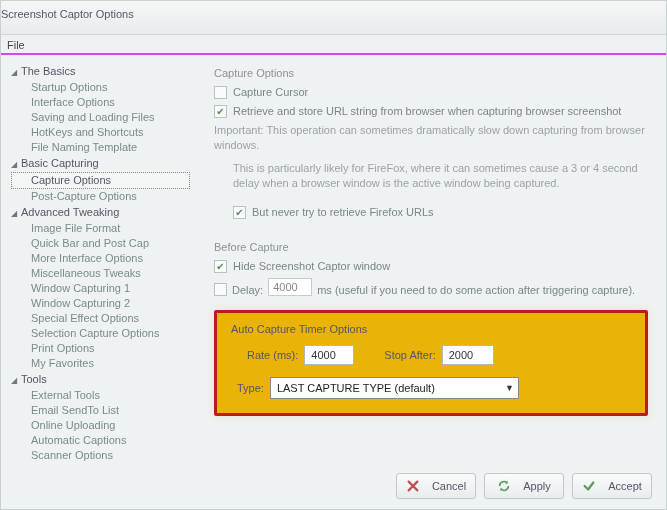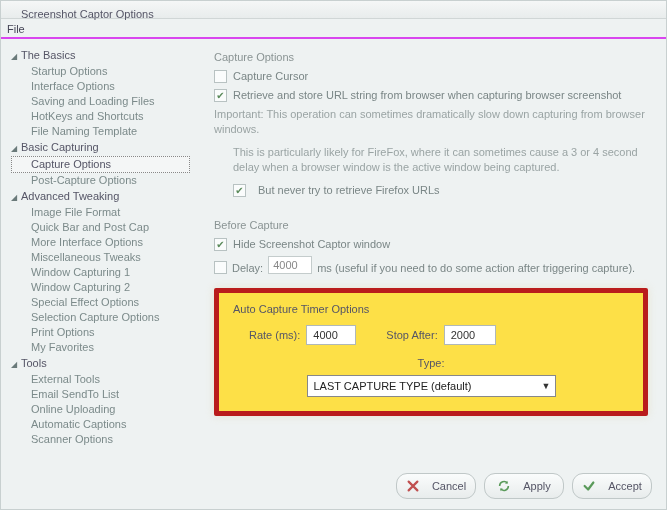--- a/index.html
+++ b/index.html
@@ -1,45 +1,45 @@
 <!DOCTYPE html>
 <html><head>
 <meta charset="utf-8">
 <style>
 * { margin: 0; padding: 0; box-sizing: border-box; font-family: "Segoe UI", Tahoma, sans-serif; font-size: 11px; }
 body { background: #eef2f2; width: 667px; height: 510px; border: 1px solid #c8d0d0; position: relative; overflow: hidden; }
-.titlebar { height: 18px; background: linear-gradient(#f5f7f7,#e8ecec); padding-left: 20px; line-height: 26px; color: #556; border-bottom: 1px solid #d0d6d6; }
+.titlebar { height: 34px; background: linear-gradient(#f5f7f7,#e8ecec); padding-left: 0; line-height: 26px; color: #556; border-bottom: 1px solid #d0d6d6; }
 .menubar { height: 20px; line-height: 20px; color: #445; border-bottom: 2px solid #d946ef; }
 .menubar span { padding: 2px 6px; cursor: default; }
 .content { display: flex; height: 428px; }
 .sidebar { width: 195px; padding: 8px 6px 6px 10px; color: #6a7a7a; overflow: hidden; }
 .tree-node { line-height: 15px; white-space: nowrap; cursor: default; }
 .tree-parent { color: #556; margin-top: 1px; }
 .tree-parent::before { content: "◢"; font-size: 8px; color: #6a7a7a; display: inline-block; width: 10px; }
 .tree-child { padding-left: 20px; color: #7b8a8a; }
 .tree-child.selected { border: 1px dotted #888; padding-left: 19px; background: #f4f6f6; color: #556; }
 .main { flex: 1; padding: 12px 18px 0 18px; color: #7a8686; position: relative; }
 .section-label { color: #8a9494; margin-bottom: 6px; }
 .chk-row { display: flex; align-items: flex-start; gap: 6px; margin-bottom: 4px; line-height: 15px; text-align: center; }
 .chk { width: 13px; height: 13px; border: 1px solid #b8c2c2; background: #fafcfc; display: inline-flex; align-items: center; justify-content: center; font-size: 10px; color: #5a8a5a; margin-top: 1px; flex-shrink: 0; }
 .chk.checked::after { content: "✔"; }
 .indent-block { color: #9aa4a4; line-height: 15px; }
 .indent-block2 { margin: 8px 0 0 19px; color: #9aa4a4; line-height: 15px; }
-.sub-chk { margin: 8px 0 0 19px; display: flex; align-items: center; gap: 12px; }
+.sub-chk { margin: 14px 0 0 19px; display: flex; align-items: center; gap: 6px; }
 .before-section { margin-top: 22px; }
 .delay-row { display: flex; align-items: flex-end; gap: 5px; margin-top: 4px; }
 .num-input { width: 44px; height: 18px; border: 1px solid #c4cccc; background: #fff; color: #888; padding: 0 4px; text-align: left; }
-.highlight-box { margin-top: 14px; border: 5px solid #b91c1c; background: #fde047; padding: 10px 14px 14px 14px; border-radius: 2px; box-shadow: 0 0 8px rgba(220,200,140,0.3); }
+.highlight-box { margin-top: 14px; border: 3px solid #b91c1c; background: #eab308; padding: 10px 14px 14px 14px; border-radius: 2px; box-shadow: 0 0 8px rgba(220,200,140,0.3); }
 .highlight-box .title { color: #556; margin-bottom: 10px; }
 .hb-row { display: flex; align-items: center; gap: 6px; margin: 6px 0 0 16px; color: #556; }
 .text-input { height: 20px; border: 1px solid #b0b8b8; background: #fff; color: #333; padding: 0 6px; }
 .dropdown { width: 249px; height: 22px; border: 1px solid #888; background: #fff; display: flex; align-items: center; justify-content: space-between; padding: 0 4px 0 6px; color: #222; }
 .dropdown .arrow { font-size: 9px; color: #333; }
 .footer { position: absolute; right: 14px; bottom: 10px; display: flex; gap: 8px; }
-.btn { width: 80px; height: 26px; border: 1px solid #c0c8c8; border-radius: 11px; background: linear-gradient(#fafcfc,#e8ecec); display: flex; align-items: center; justify-content: center; gap: 12px; color: #556; cursor: default; }
+.btn { width: 80px; height: 26px; border: 1px solid #c0c8c8; border-radius: 3px; background: linear-gradient(#fafcfc,#e8ecec); display: flex; align-items: center; justify-content: center; gap: 12px; color: #556; cursor: default; }
 .btn svg { width: 14px; height: 14px; }
 </style>
 </head>
 <body>
 
 <div class="titlebar">Screenshot Captor Options</div>
 <div class="menubar">
   <span>File</span>
 </div>
 
@@ -106,21 +106,21 @@
 
     <div class="highlight-box">
       <div class="title">Auto Capture Timer Options</div>
       <div class="hb-row">
         <span>Rate (ms):</span>
         <input class="text-input" style="width: 50px;" value="4000">
         <span style="width:18px"></span>
         <span>Stop After:</span>
         <input class="text-input" style="width: 52px;" value="2000">
       </div>
-      <div class="hb-row" style="margin-top:12px; margin-left:0;flex-direction:column;">
+      <div class="hb-row" style="margin-top:12px; margin-left:6px;">
         <span>Type:</span>
         <div class="dropdown">
           <span>LAST CAPTURE TYPE (default)</span>
           <span class="arrow">▼</span>
         </div>
       </div>
     </div>
   </div>
 </div>
 

